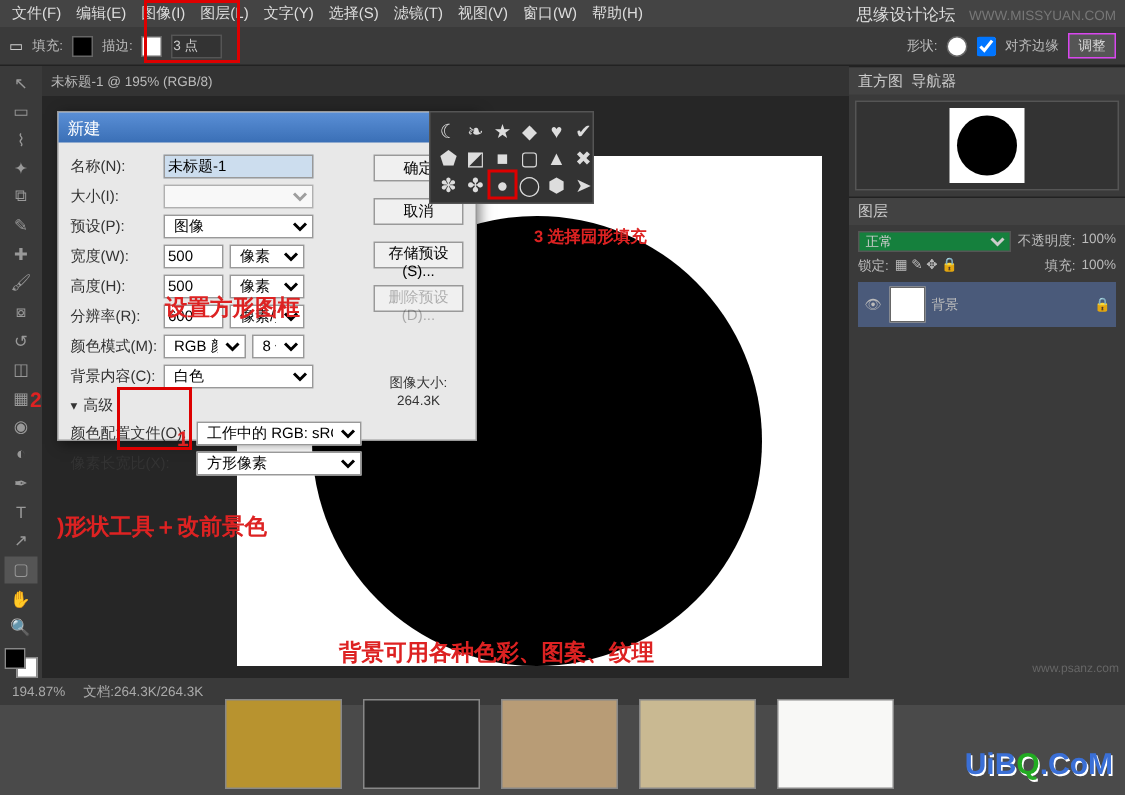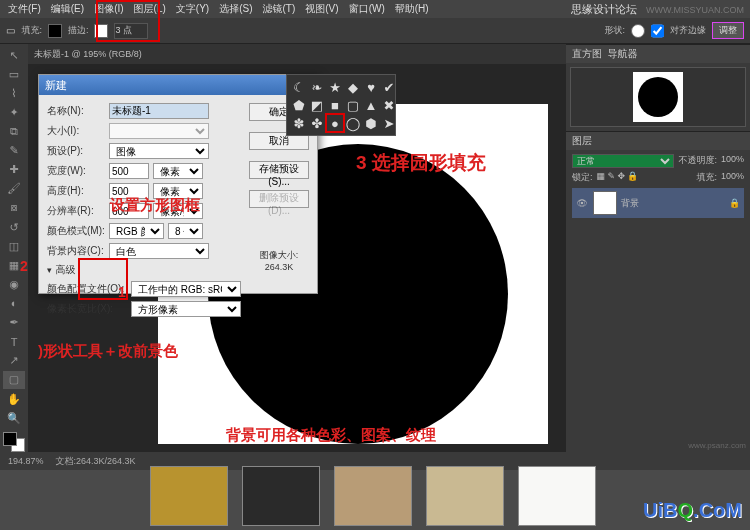--- a/index.html
+++ b/index.html
@@ -252,21 +252,21 @@
 <div class="status">
   <span>194.87%</span>
   <span>文档:264.3K/264.3K</span>
 </div>
 
 <div class="redbox" style="top:0;left:96px;width:64px;height:42px"></div>
 <div class="redbox" style="top:258px;left:78px;width:50px;height:42px"></div>
 <div class="ann" style="top:284px;left:118px;font-size:14px">1</div>
 <div class="ann" style="top:258px;left:20px;font-size:14px">2</div>
 <div class="ann" style="top:196px;left:110px;font-size:15px">设置方形图框</div>
-<div class="ann" style="top:150px;left:356px;font-size:19px">3 选择园形填充</div>
+<div class="ann" style="top:150px;left:356px;font-size:11px">3 选择园形填充</div>
 <div class="ann" style="top:342px;left:38px;font-size:15px">)形状工具＋改前景色</div>
 <div class="ann" style="top:426px;left:226px;font-size:15px">背景可用各种色彩、图案、纹理</div>
 
 <div class="swatches">
   <div class="sw" style="background:#b8932f"></div>
   <div class="sw" style="background:#2a2a2a"></div>
   <div class="sw" style="background:#b89c76"></div>
   <div class="sw" style="background:#c9b992"></div>
   <div class="sw" style="background:#f8f8f6"></div>
 </div>

